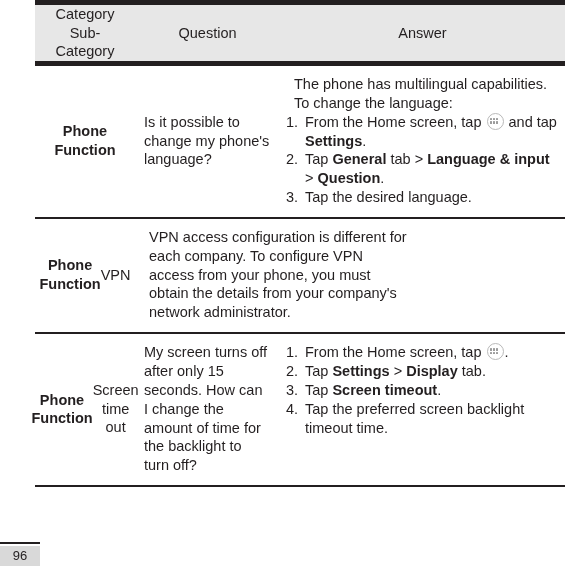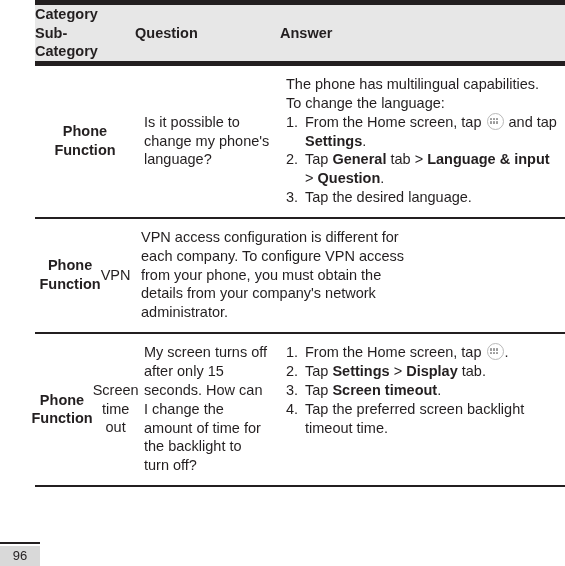--- a/index.html
+++ b/index.html
@@ -28,22 +28,23 @@
   .thead {
     background: #e7e7e7;
     border-top: 5px solid #231f20;
     border-bottom: 5px solid #231f20;
     display: flex;
     align-items: center;
     height: 56px;
     box-sizing: content-box;
   }
   .th {
-    font-weight: bold;
+    font-weight: normal;
     font-size: 14.5px;
+    text-align: center;
     line-height: 1.28;
     color: #231f20;
   }
   .col-cat   { width: 100px; flex: 0 0 100px; }
   .col-q     { width: 145px; flex: 0 0 145px; }
   .col-a     { width: 285px; flex: 0 0 285px; }
 
   
   .trow {
     display: flex;
@@ -78,21 +79,21 @@
     padding-right: 8px;
   }
 
   
   .vcenter {
     display: flex;
     flex-direction: column;
     justify-content: center;
   }
 
-  .para { margin: 0 0 0 0; }
+  .para { margin: 0 0 0 8px; }
   .para + .para { margin-top: 0; }
 
   ol.steps {
     margin: 0;
     padding: 0;
     list-style: none;
   }
   ol.steps > li {
     position: relative;
     padding-left: 19px;

